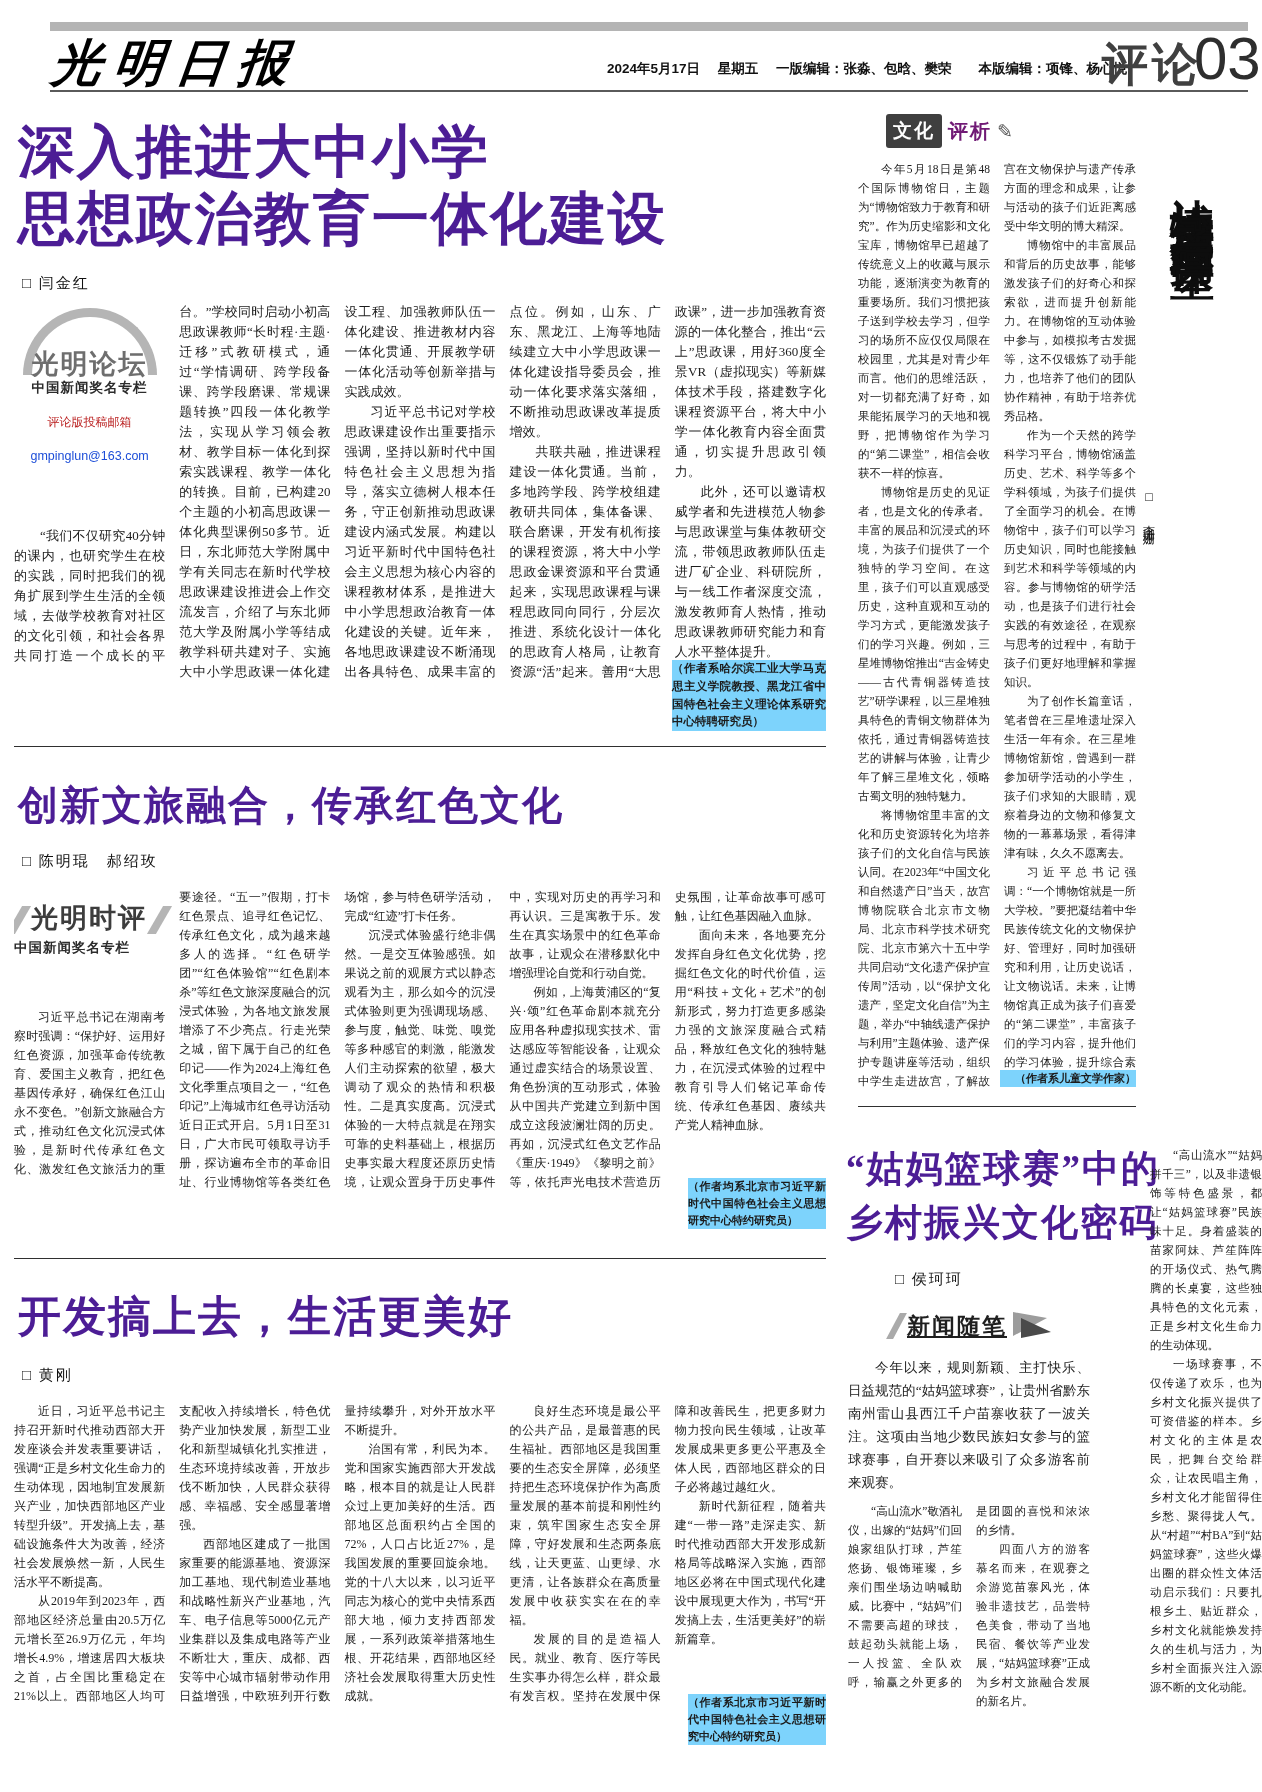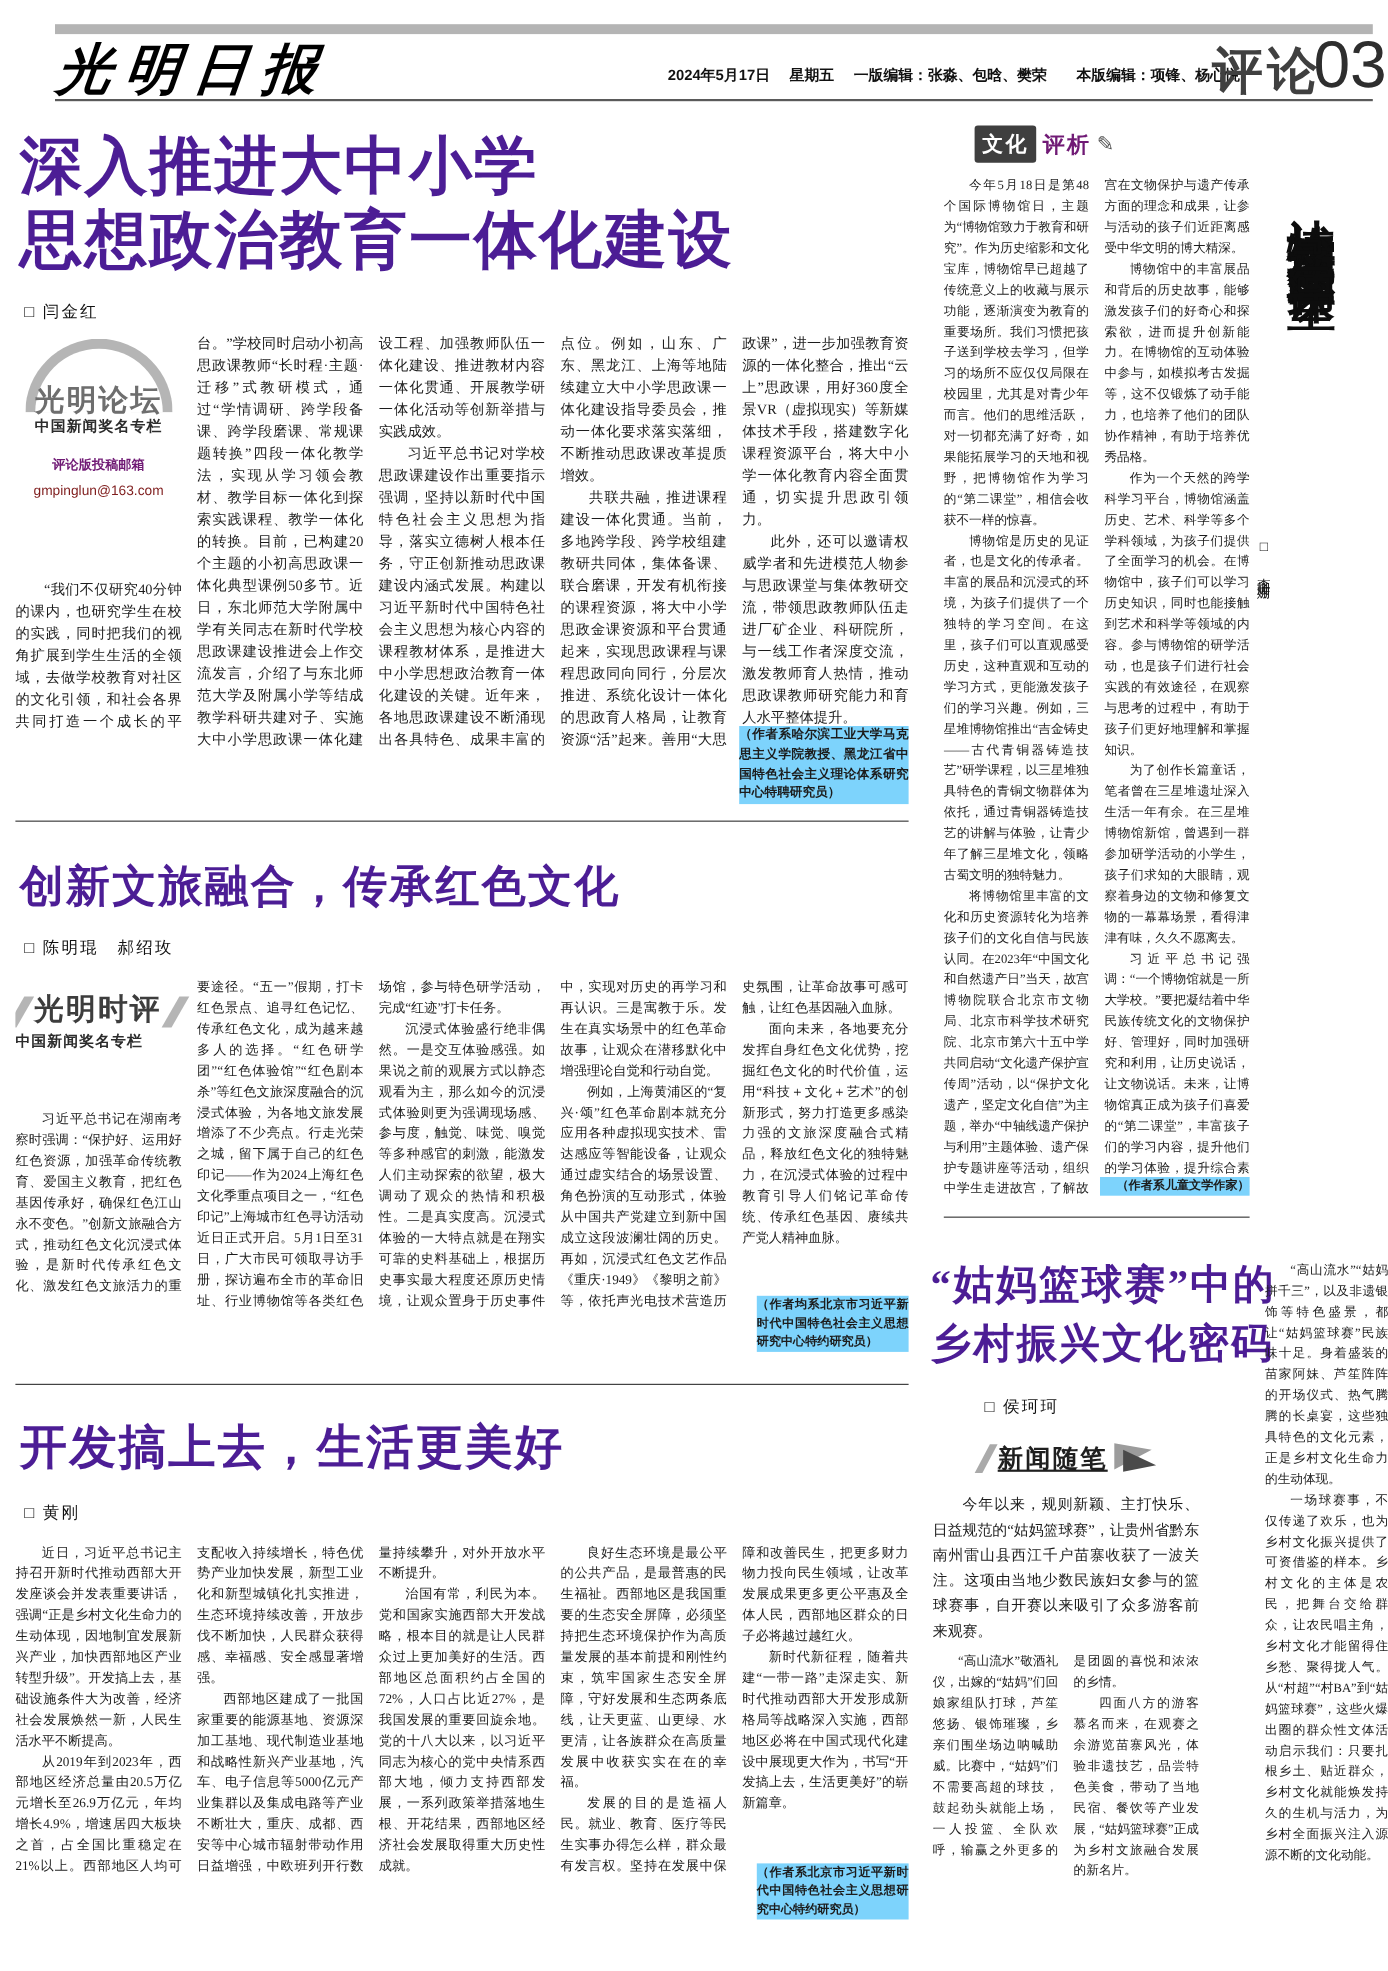--- a/index.html
+++ b/index.html
@@ -35,22 +35,22 @@
   .div1{left:14px;top:746px;width:812px;}
   
   .luntan-box{position:relative;width:100%;height:214px;text-align:center;
               font-family:"Liberation Sans","DejaVu Sans",sans-serif;break-inside:avoid;
               margin-bottom:10px;padding-top:26px;box-sizing:border-box;}
   .luntan-arc{position:absolute;left:50%;top:6px;transform:translateX(-50%);
               width:116px;height:58px;border:9px solid #b5b5b5;border-bottom:none;
               border-radius:120px 120px 0 0;}
   .luntan-title{position:relative;font-size:27px;font-weight:900;color:#6e6e6e;letter-spacing:2px;margin-top:26px;}
   .luntan-sub{position:relative;font-size:13.5px;font-weight:900;color:#2c2c2c;margin-top:4px;letter-spacing:1px;}
-  .luntan-mail-label{position:relative;font-size:12px;font-weight:bold;color:#701a75;margin-top:14px;}
-  .luntan-mail{position:relative;font-size:12.5px;color:#7f1d1d;margin-top:4px;}
+  .luntan-mail-label{position:relative;font-size:12px;font-weight:normal;color:#b91c1c;margin-top:14px;}
+  .luntan-mail{position:relative;font-size:12.5px;color:#1d4ed8;margin-top:14px;}
   
   .a2-headline{left:18px;top:782px;font-size:40px;}
   .a2-byline{left:22px;top:852px;}
   .a2-body{left:14px;top:888px;width:812px;height:360px;column-count:5;column-gap:14px;
            font-size:12px;line-height:19px;}
   .a2-attrib{left:688px;top:1178px;width:138px;font-size:11px;}
   .div2{left:14px;top:1258px;width:812px;}
   
   .shiping-box{position:relative;width:100%;height:112px;
                font-family:Liberation Mono, monospace;break-inside:avoid;

